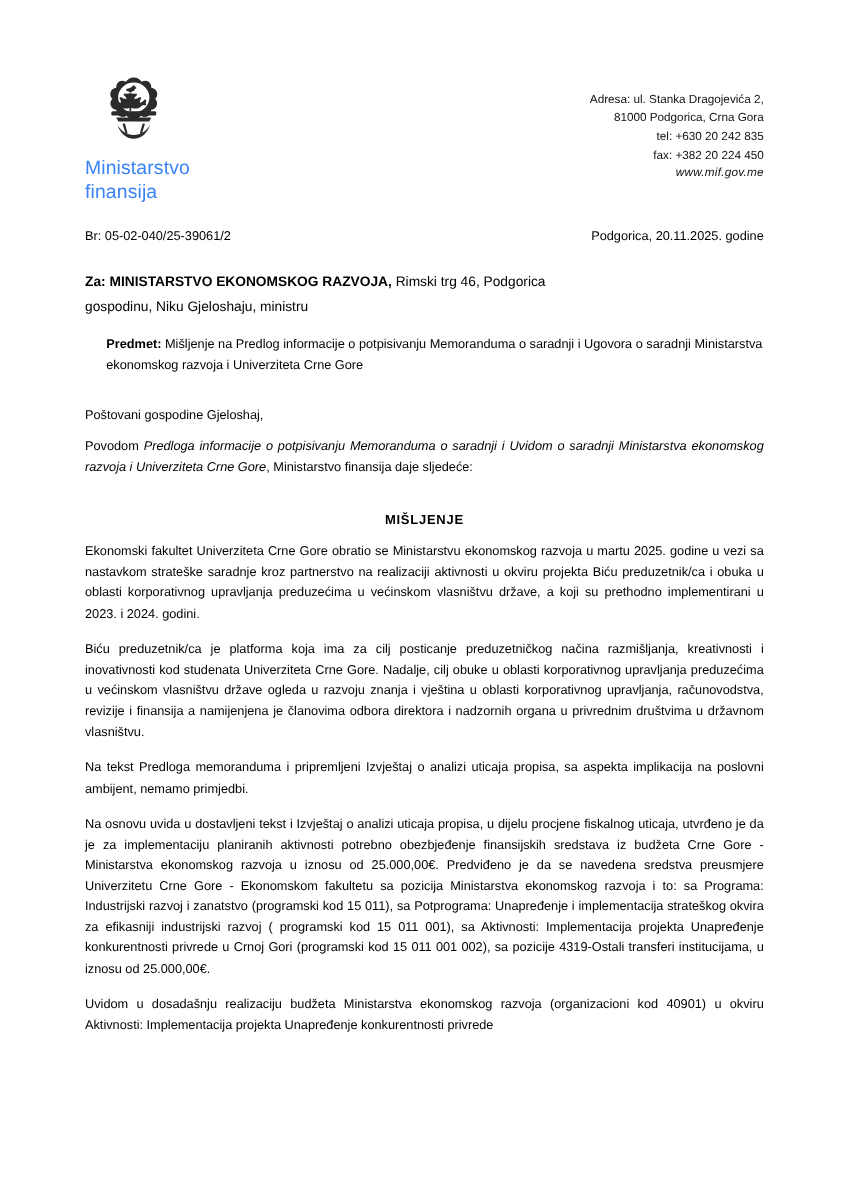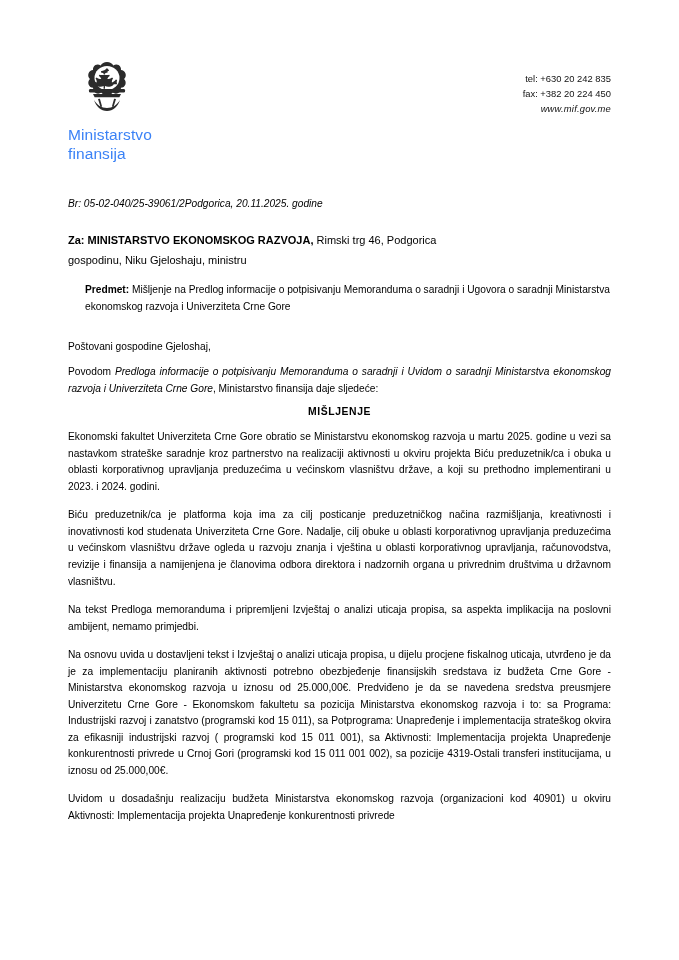--- a/index.html
+++ b/index.html
@@ -56,23 +56,23 @@
     width: 260px;
   }
   .lh-right .web {
     font-style: italic;
     letter-spacing: 0.2px;
   }
 
   
   .refline {
     display: flex;
+    justify-content: space-between;
     font-size: 10.2px;
-    margin-top: 34px;
-    font-style: italic;
+    margin-top: 20px;
   }
 
   
   .addr {
     margin-top: 22px;
     font-size: 11px;
     line-height: 1.75;
   }
   .addr .b { font-weight: bold; }
   .addr .row { margin-bottom: 1px; }
@@ -100,21 +100,21 @@
   
   .para {
     margin-top: 12px;
     font-size: 10.2px;
     line-height: 1.62;
     text-align: justify;
   }
   .para .it { font-style: italic; }
 
   .heading {
-    margin-top: 9px;
+    margin-top: 28px;
     margin-bottom: 4px;
     text-align: center;
     font-size: 10.4px;
     font-weight: bold;
     letter-spacing: 0.6px;
   }
 </style>
 </head>
 <body>
 
@@ -139,20 +139,22 @@
           <path d="M18 39 l2.5 8 1.6-0.5 -2.2-7.8z M36 39 l-2.5 8 -1.6-0.5 2.2-7.8z"></path>
         </g>
       </svg>
       <div class="ministry">
         <div>Ministarstvo</div>
         <div>finansija</div>
       </div>
     </div>
 
     <div class="lh-right">
+      <div>Adresa: ul. Stanka Dragojevića 2,</div>
+      <div>81000 Podgorica, Crna Gora</div>
       <div>tel: +630 20 242 835</div>
       <div>fax: +382 20 224 450</div>
       <div class="web">www.mif.gov.me</div>
     </div>
   </div>
 
   <div class="refline">
     <div>Br: 05-02-040/25-39061/2</div>
     <div>Podgorica, 20.11.2025. godine</div>
   </div>

